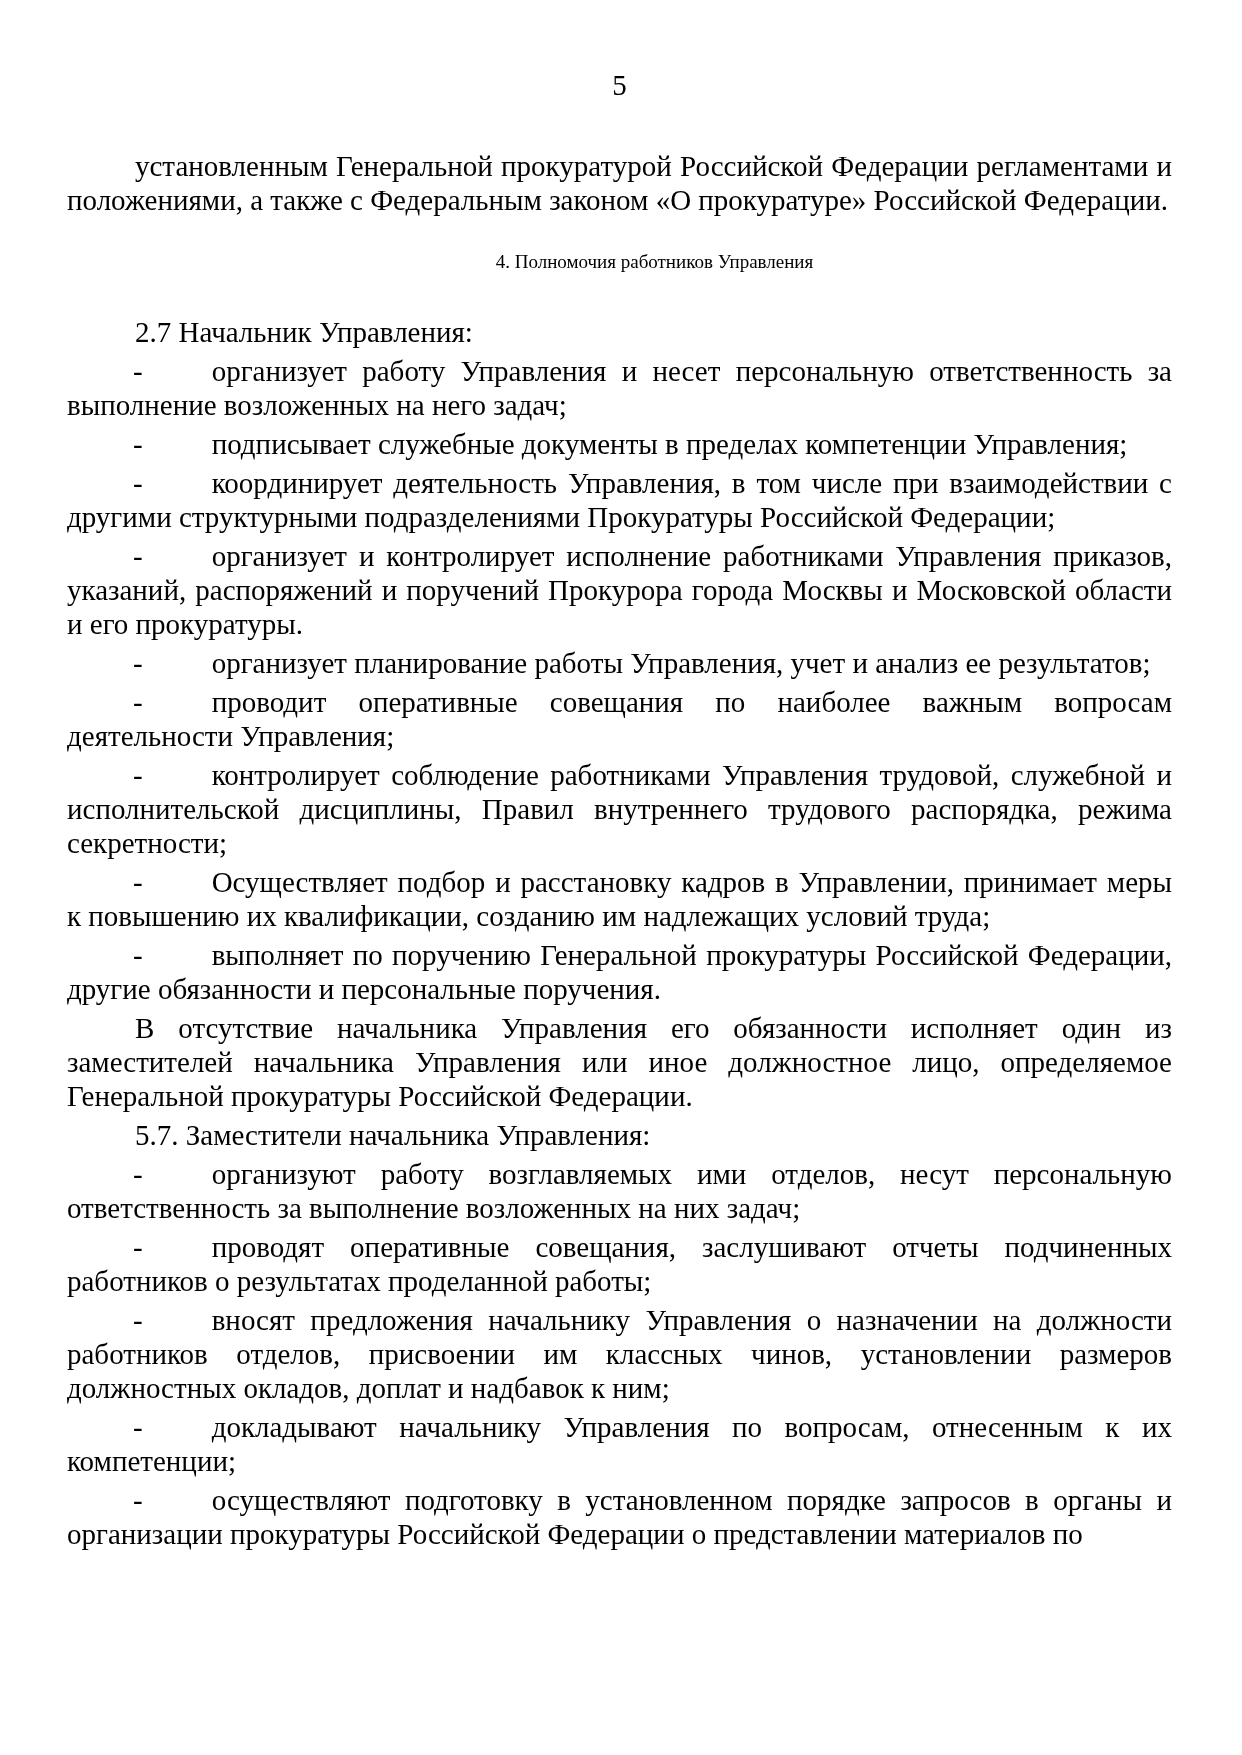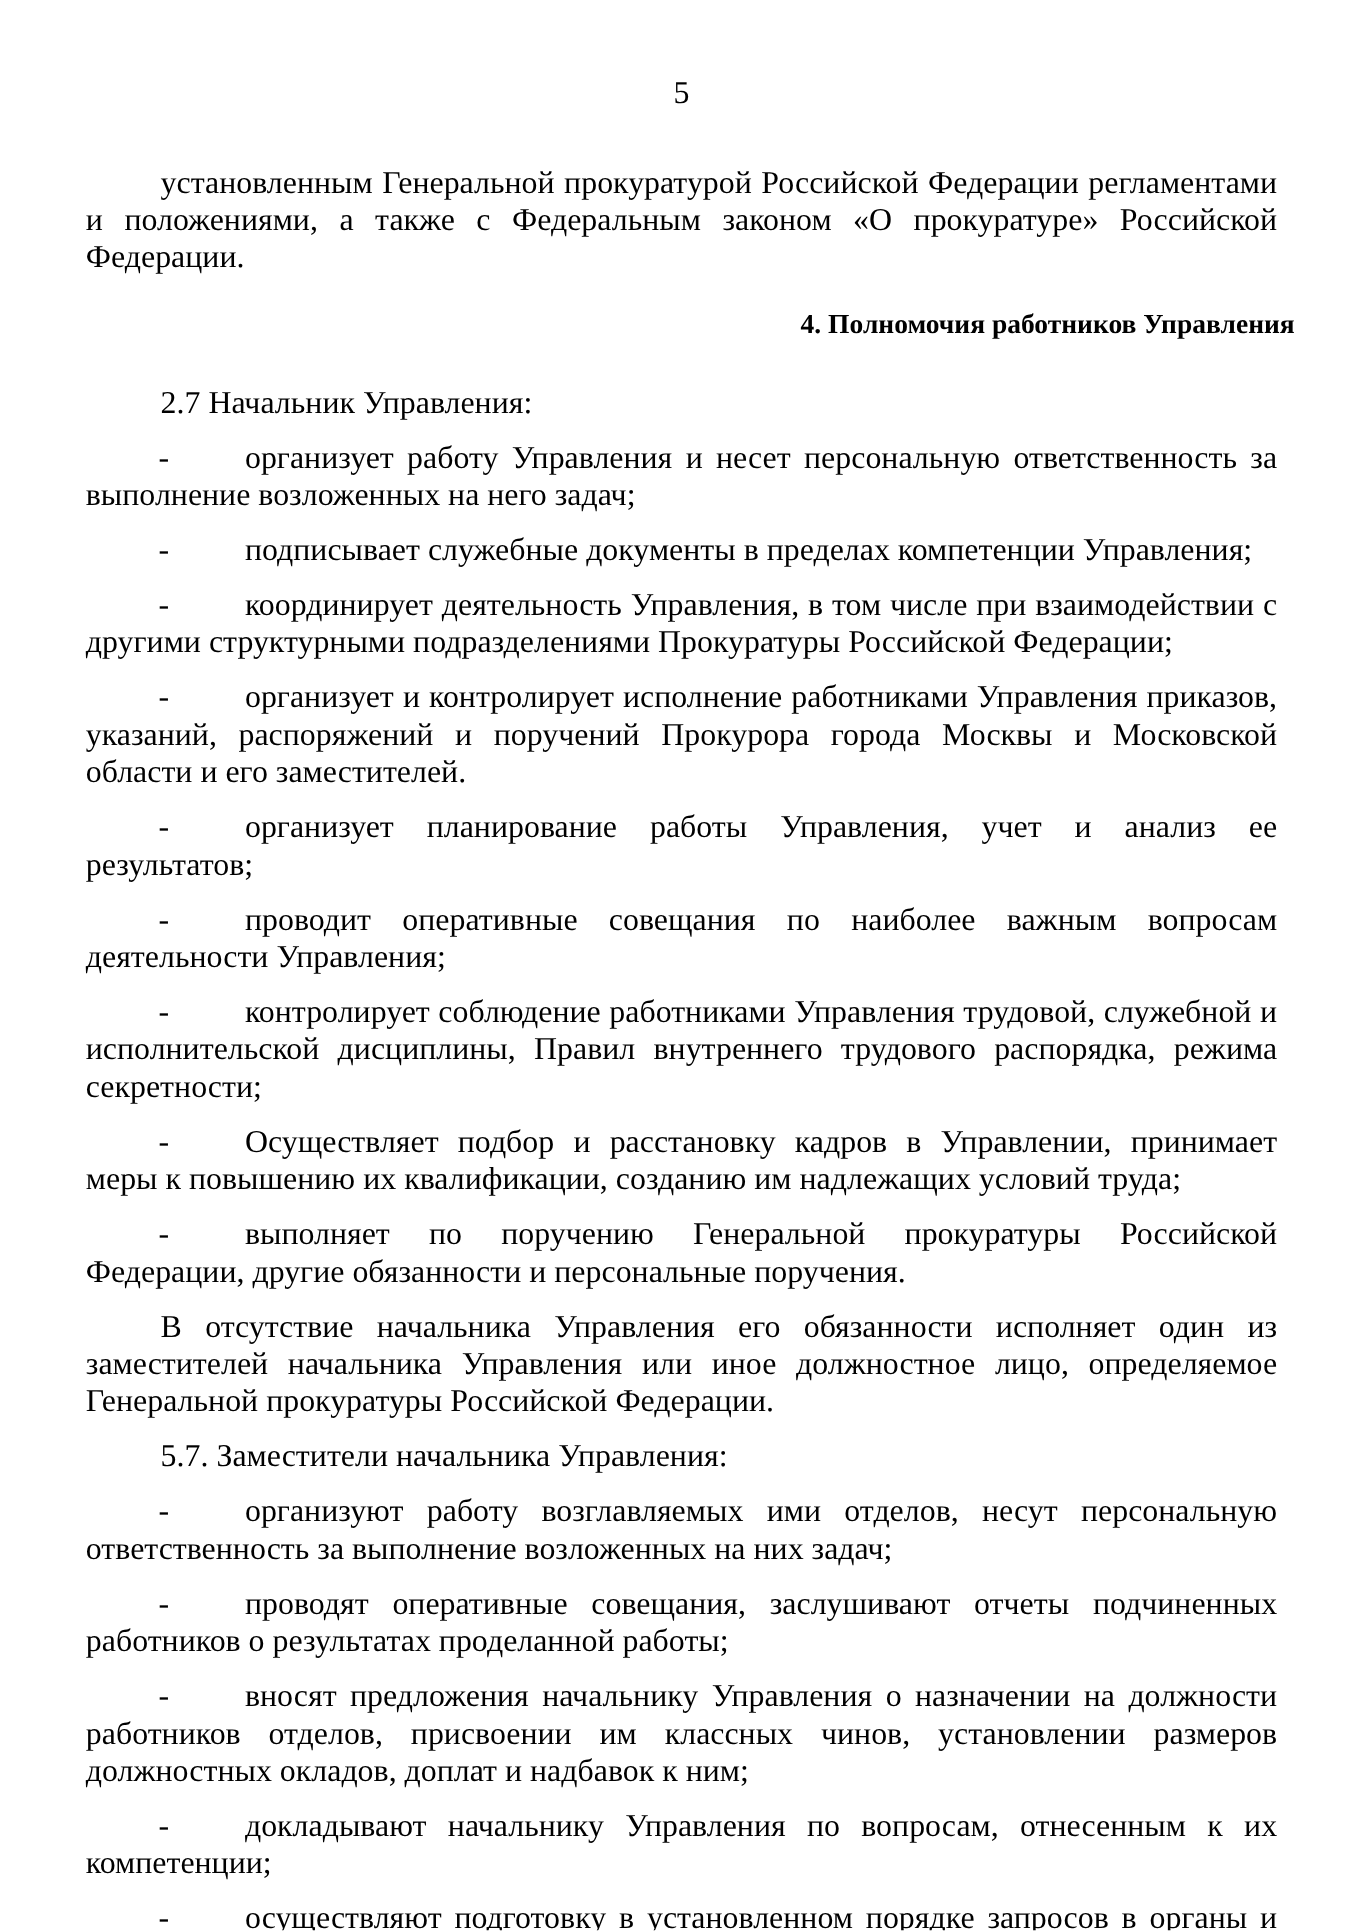--- a/index.html
+++ b/index.html
@@ -20,37 +20,37 @@
     box-sizing: border-box;
     padding: 68px 65px 0 62px;
     overflow: hidden;
   }
   .page-number {
     text-align: center;
     text-indent: 0;
     margin: 0 0 47px 0;
   }
   .page p {
-    margin: 16px;
+    margin: 5px;
     text-align: justify;
     text-indent: 68px;
   }
   .page p.duty {
     text-indent: 66px;
     font-family: Liberation Serif, serif;
   }
   .tab {
     display: inline-block;
     width: 69px;
   }
   h2.heading {
-    font-size: 25px;
+    font-size: 19px;
     line-height: 34px;
-    font-weight: bold;
-    text-align: right;
+    font-weight: normal;
+    text-align: center;
     text-indent: 70px;
     margin: 28px 0 36px 0;
   }
 </style>
 </head>
 <body>
 
 <div class="page">
 
   <div class="page-number">5</div>
@@ -61,21 +61,21 @@
   <h2 class="heading">4. Полномочия работников Управления</h2>
 
   <p>2.7 Начальник Управления:</p>
 
   <p class="duty"><span>-</span><span class="tab"></span><span>организует работу Управления и несет персональную ответственность за выполнение возложенных на него задач;</span></p>
 
   <p class="duty"><span>-</span><span class="tab"></span><span>подписывает служебные документы в пределах компетенции Управления;</span></p>
 
   <p class="duty"><span>-</span><span class="tab"></span><span>координирует деятельность Управления, в том числе при взаимодействии с другими структурными подразделениями Прокуратуры Российской Федерации;</span></p>
 
-  <p class="duty"><span>-</span><span class="tab"></span><span>организует и контролирует исполнение работниками Управления приказов, указаний, распоряжений и поручений Прокурора города Москвы и Московской области и его заместителей.</span></p>
+  <p class="duty"><span>-</span><span class="tab"></span><span>организует и контролирует исполнение работниками Управления приказов, указаний, распоряжений и поручений Прокурора города Москвы и Московской области и его прокуратуры.</span></p>
 
 
   <p class="duty"><span>-</span><span class="tab"></span><span>организует планирование работы Управления, учет и анализ ее результатов;</span></p>
 
   <p class="duty"><span>-</span><span class="tab"></span><span>проводит оперативные совещания по наиболее важным вопросам деятельности Управления;</span></p>
 
   <p class="duty"><span>-</span><span class="tab"></span><span>контролирует соблюдение работниками Управления трудовой, служебной и исполнительской дисциплины, Правил внутреннего трудового распорядка, режима секретности;</span></p>
 
   <p class="duty"><span>-</span><span class="tab"></span><span>Осуществляет подбор и расстановку кадров в Управлении, принимает меры к повышению их квалификации, созданию им надлежащих условий труда;</span></p>
 

